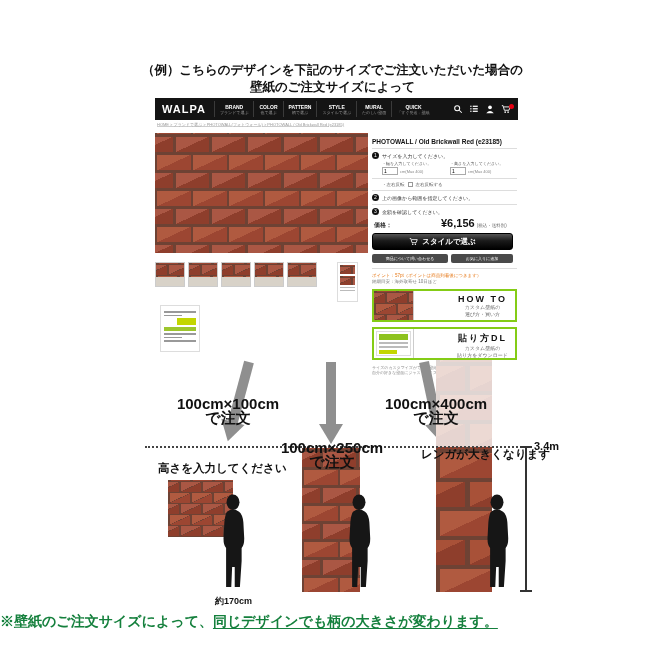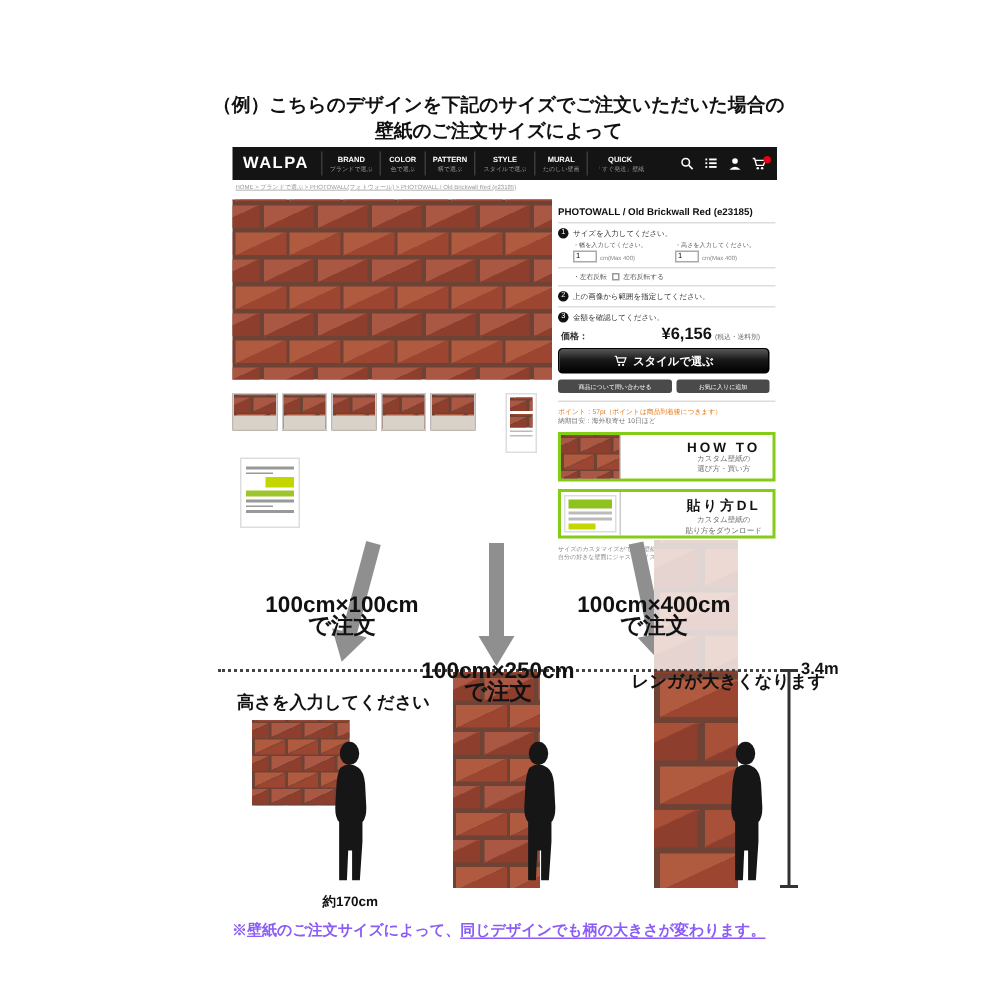--- a/index.html
+++ b/index.html
@@ -90,21 +90,21 @@
   .measure-line { left:525px; top:447px; width:2px; height:145px; background:#333; }
   .measure-cap { width:12px; height:2px; background:#333; left:520px; }
   .measure-label { left:534px; top:440px; font-size:11px; font-weight:800; color:#111; }
   .person { z-index:4; }
   .person svg { display:block; }
   .person-h { left:215px; top:595px; font-size:9px; font-weight:700; color:#111; }
   .colwrap { overflow:hidden; }
   .fade { position:absolute; left:0; top:0; width:100%; background:rgba(255,255,255,0.78); }
 
   
-  .warn { left:0; width:100%; text-align:center; font-size:10px; font-weight:800; color:#8b5cf6; white-space:nowrap; }
+  .warn { left:0; width:100%; text-align:left; font-size:14px; font-weight:800; color:#15803d; white-space:nowrap; }
   .warn u { text-decoration:underline; text-underline-offset:2px; }
 
   
   .bricks { background-color:#6e4234; }
   .bricks-lg { background-image:
       linear-gradient(335deg, #9c4632 23px, transparent 23px),
       linear-gradient(155deg, #b05a40 23px, transparent 23px),
       linear-gradient(335deg, #8e3e2c 23px, transparent 23px),
       linear-gradient(155deg, #a85138 23px, transparent 23px);
     background-size:58px 58px;

